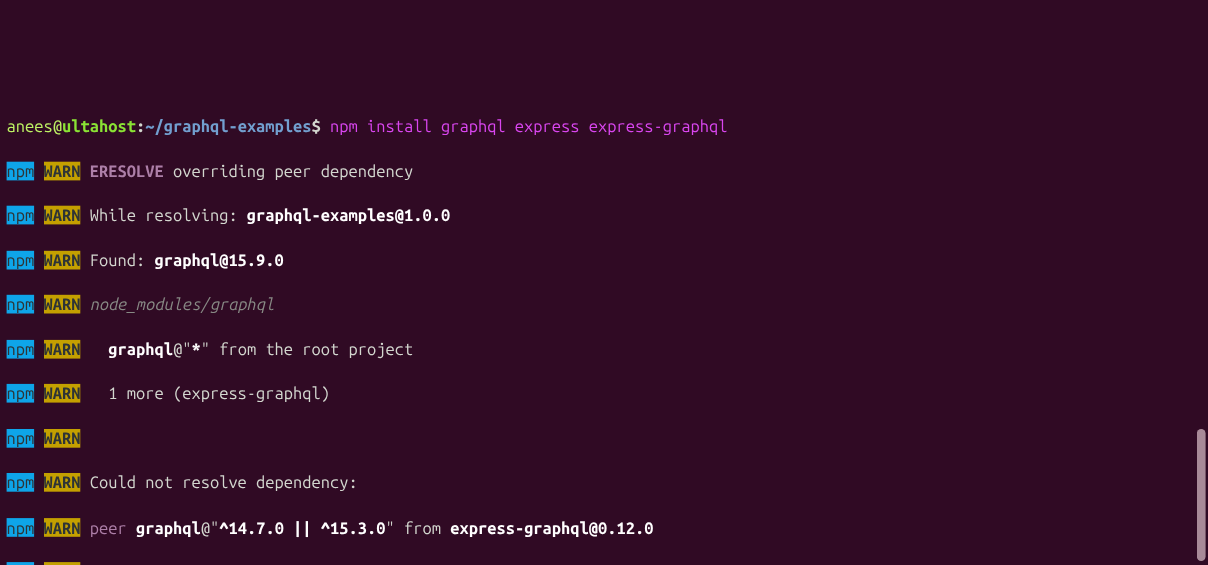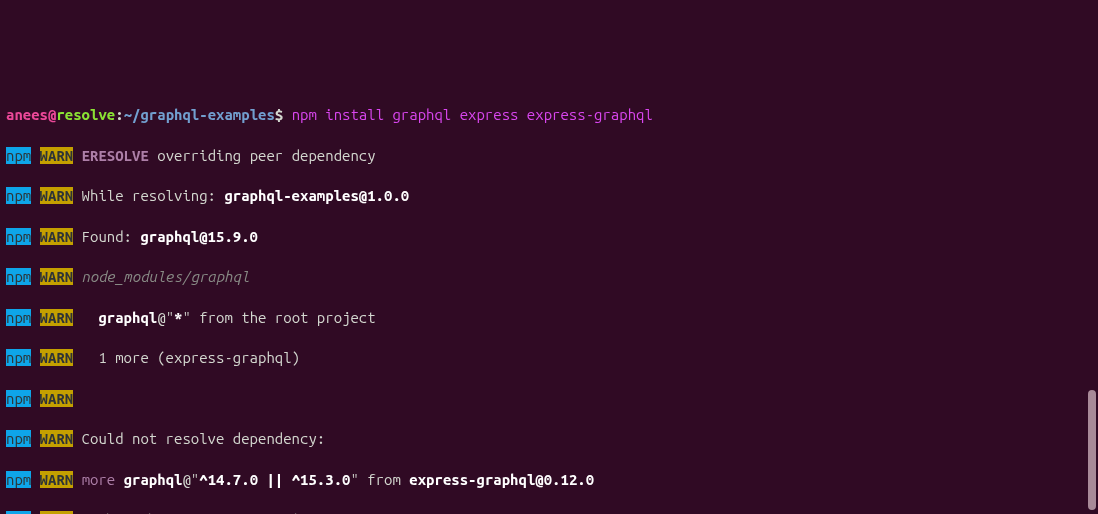--- a/index.html
+++ b/index.html
@@ -16,21 +16,21 @@
       padding: 4px 6px;
       width: 1098px;
       height: 514px;
       overflow: hidden;
       white-space: pre-wrap;
       word-break: break-all;
     }
     .line {
       white-space: pre-wrap;
     }
-    .user { color: #ec4899; font-weight: bold; }
+    .user { color: #bef264; font-weight: normal; }
     .host { color: #8ae234; font-weight: bold; }
     .colon { color: #d3d7cf; font-weight: bold; }
     .path { color: #729fcf; font-weight: bold; }
     .dollar { color: #d3d7cf; font-weight: bold; }
     .cmd { color: #d946ef; }
     .npm-label { color: #2e3436; background-color: #0ea5e9; }
     .warn-label { color: #2e3436; background-color: #c4a000; font-weight: bold; }
     .eresolve { color: #ad7fa8; font-weight: bold; }
     .peer { color: #ad7fa8; }
     .bold { font-weight: bold; color: #ffffff; text-align: center; }
@@ -51,30 +51,30 @@
       background-color: #a88a98;
       border-radius: 4px;
     }
   </style>
 </head>
 <body>
 
 
 
 <div class="terminal">
-<div class="line"><span class="user">anees</span><span class="user">@</span><span class="host">resolve</span><span class="colon">:</span><span class="path">~/graphql-examples</span><span class="dollar">$</span><span class="cmd"> npm install graphql express express-graphql</span></div>
+<div class="line"><span class="user">anees</span><span class="user">@</span><span class="host">ultahost</span><span class="colon">:</span><span class="path">~/graphql-examples</span><span class="dollar">$</span><span class="cmd"> npm install graphql express express-graphql</span></div>
 <div class="line"><span class="npm-label">npm</span> <span class="warn-label">WARN</span><span> </span><span class="eresolve">ERESOLVE</span><span> overriding peer dependency</span></div>
 <div class="line"><span class="npm-label">npm</span> <span class="warn-label">WARN</span><span> While resolving: </span><span class="bold">graphql-examples@1.0.0</span></div>
 <div class="line"><span class="npm-label">npm</span> <span class="warn-label">WARN</span><span> Found: </span><span class="bold">graphql@15.9.0</span></div>
 <div class="line"><span class="npm-label">npm</span> <span class="warn-label">WARN</span><span class="dim"> node_modules/graphql</span></div>
 <div class="line"><span class="npm-label">npm</span> <span class="warn-label">WARN</span><span>   </span><span class="bold">graphql</span><span>@"</span><span class="bold">*</span><span>" from the root project</span></div>
 <div class="line"><span class="npm-label">npm</span> <span class="warn-label">WARN</span><span>   1 more (express-graphql)</span></div>
 <div class="line"><span class="npm-label">npm</span> <span class="warn-label">WARN</span><span></span></div>
 <div class="line"><span class="npm-label">npm</span> <span class="warn-label">WARN</span><span> Could not resolve dependency:</span></div>
-<div class="line"><span class="npm-label">npm</span> <span class="warn-label">WARN</span><span> </span><span class="peer">more</span><span> </span><span class="bold">graphql</span><span>@"</span><span class="bold">^14.7.0 || ^15.3.0</span><span>" from </span><span class="bold">express-graphql@0.12.0</span></div>
+<div class="line"><span class="npm-label">npm</span> <span class="warn-label">WARN</span><span> </span><span class="peer">peer</span><span> </span><span class="bold">graphql</span><span>@"</span><span class="bold">^14.7.0 || ^15.3.0</span><span>" from </span><span class="bold">express-graphql@0.12.0</span></div>
 <div class="line"><span class="npm-label">npm</span> <span class="warn-label">WARN</span><span class="dim"> node_modules/express-graphql</span></div>
 
 
 
 
 
 
 
 
 

